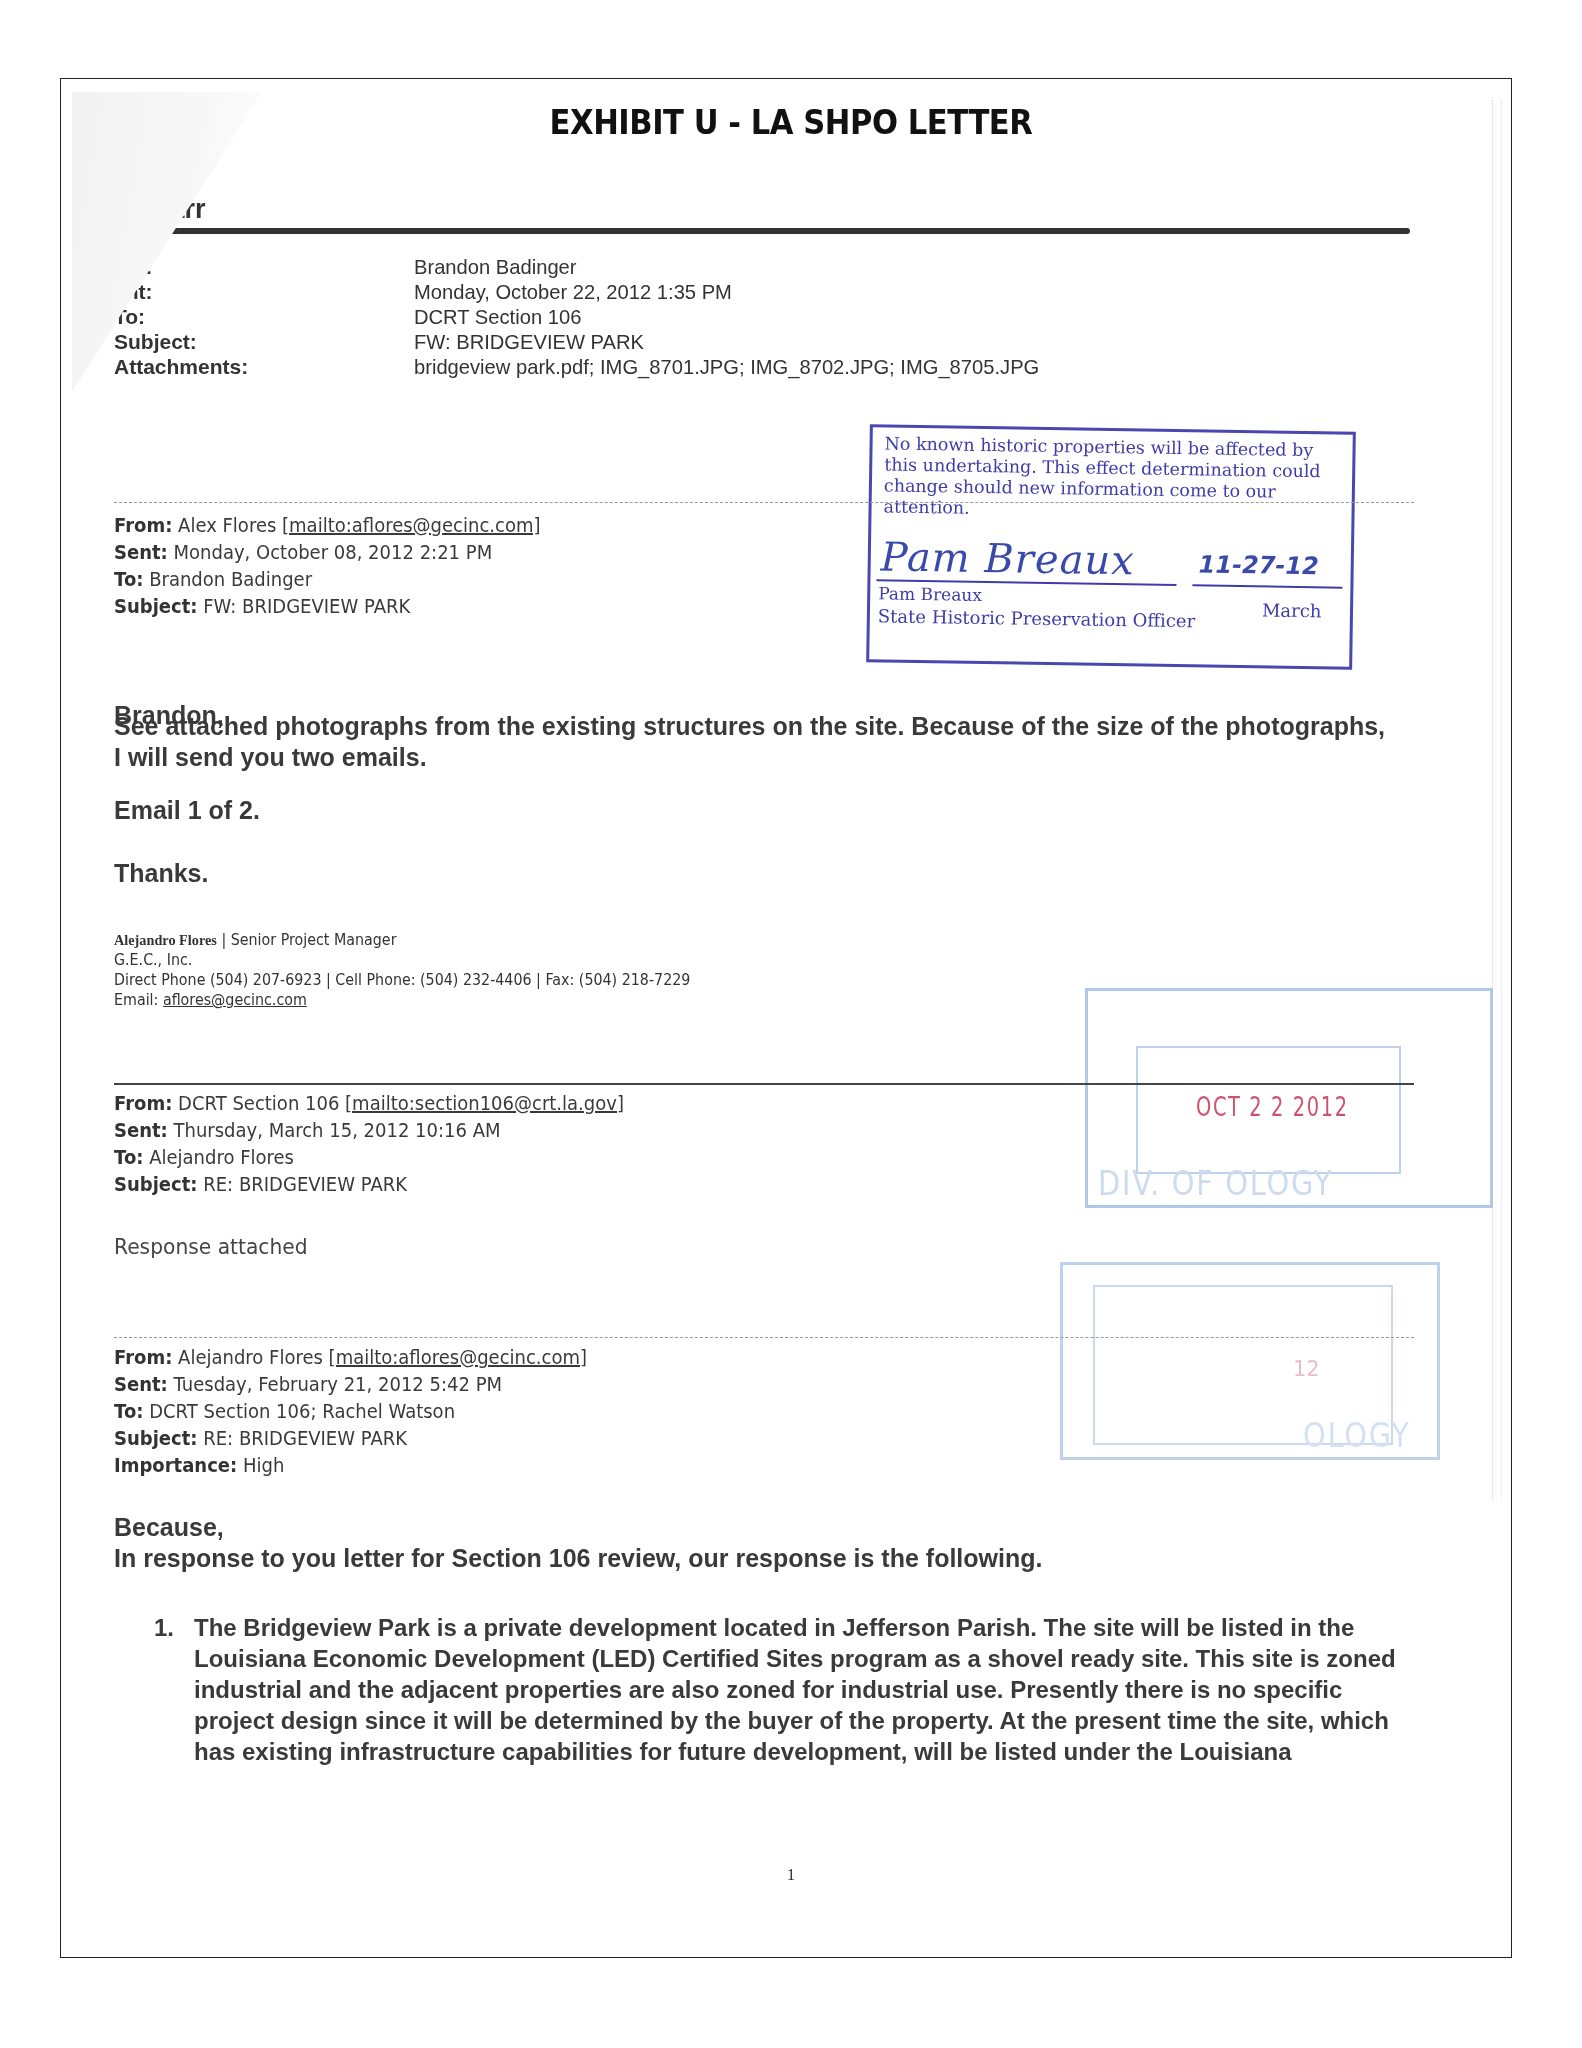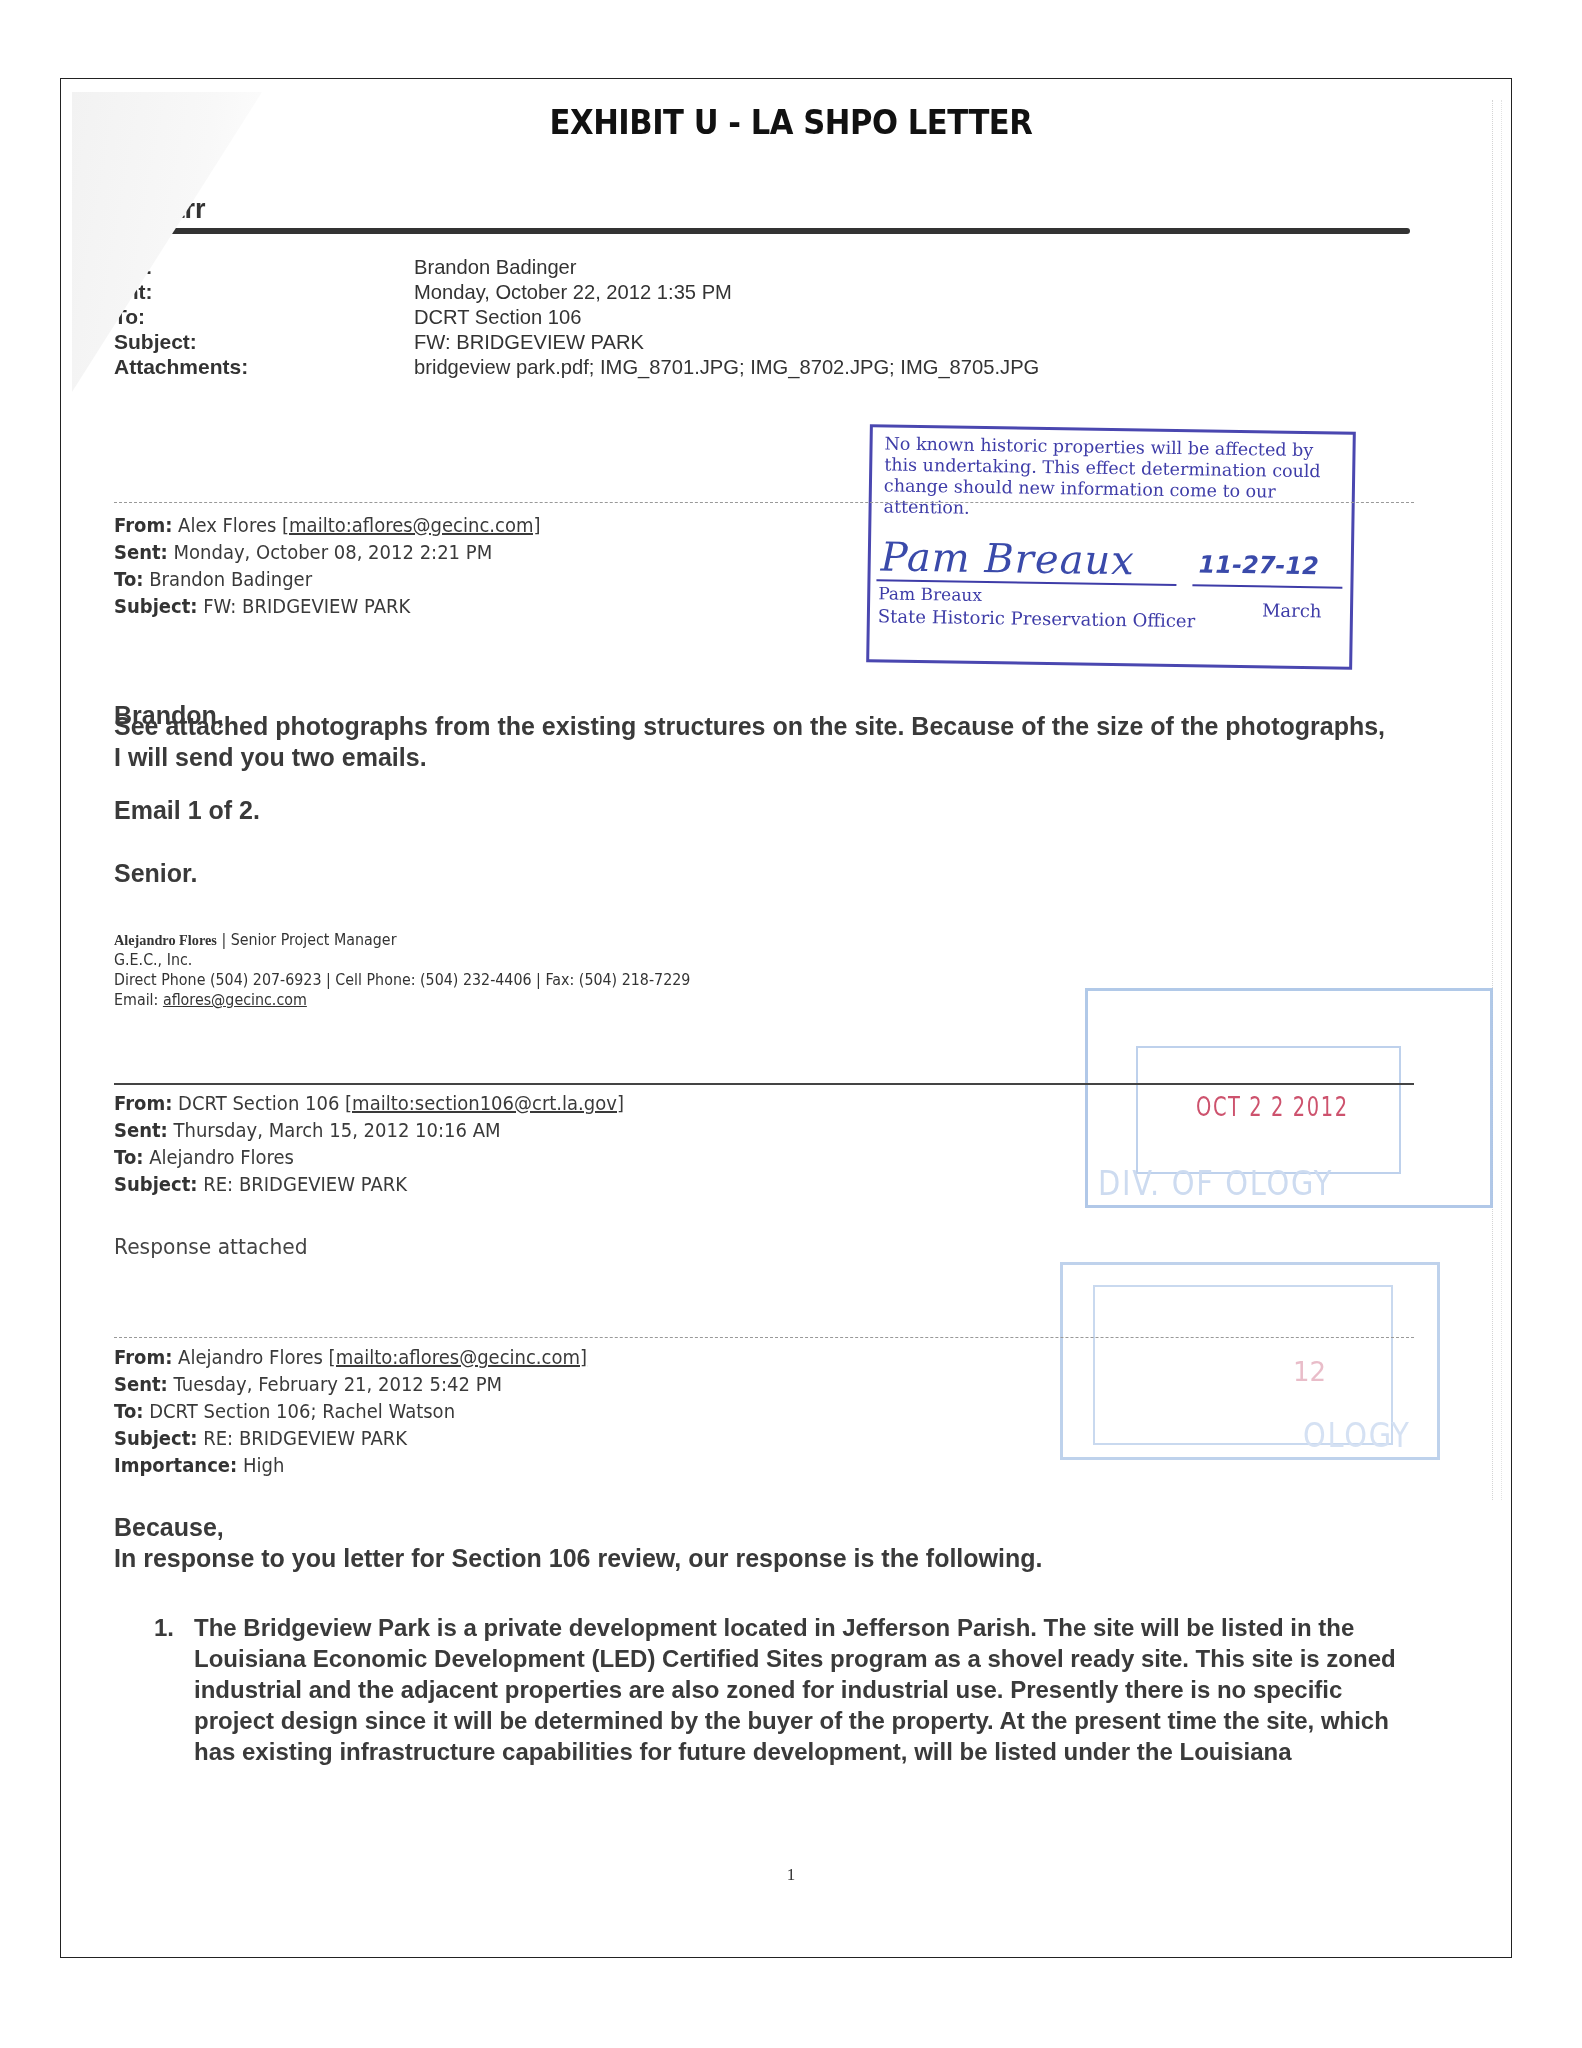--- a/index.html
+++ b/index.html
@@ -36,21 +36,21 @@
   .shpo-date { position: absolute; left: 328px; top: 118px; font-family: "DejaVu Sans", sans-serif; font-style: italic; font-weight: bold; font-size: 24px; color: #3a4aaa; }
   .shpo-dateline { position: absolute; left: 322px; top: 152px; width: 150px; border-top: 2px solid #3e3ca8; }
   .shpo-name { position: absolute; left: 8px; top: 156px; font-size: 17px; }
   .shpo-title { position: absolute; left: 8px; top: 178px; font-size: 18px; }
   .shpo-datelbl { position: absolute; left: 392px; top: 166px; font-size: 18px; }
   
   .recv-stamp { position: absolute; border: 3px solid #a9c3e6; box-sizing: border-box; opacity: 0.9; }
   .recv-inner { position: absolute; border: 2px solid #b7cdea; box-sizing: border-box; }
   .recv-date { position: absolute; font-family: "DejaVu Sans Condensed", "DejaVu Sans", sans-serif; color: #c8405e; font-size: 27px; transform: scaleX(0.8); transform-origin: left; letter-spacing: 2px; }
   .recv-div { position: absolute; font-family: "DejaVu Sans", sans-serif; color: #c8d8ef; font-size: 34px; letter-spacing: 2px; transform: scaleX(0.85); transform-origin: left; }
-  .recv-faint { position: absolute; color: #e2a7b8; font-size: 26px; font-family: "DejaVu Sans", sans-serif; }
+  .recv-faint { position: absolute; color: #e2a7b8; font-size: 21px; font-family: "DejaVu Sans", sans-serif; }
 </style>
 </head>
 <body>
 
 <div class="page-frame"></div>
 <div class="edge-noise"></div>
 
 <div class="exhibit-title">EXHIBIT U - LA SHPO LETTER</div>
 
 <div class="fold"></div>
@@ -99,21 +99,21 @@
   <div><b>To:</b> <span>Brandon Badinger</span></div>
   <div><b>Subject:</b> <span>FW: BRIDGEVIEW PARK</span></div>
 </div>
 
 <div class="body-bold" style="top:700px;">Brandon,</div>
 <div class="body-bold" style="top:680px; width:1280px;">
   <div style="height:31px;"></div>
   <div>See attached photographs from the existing structures on the site. Because of the size of the photographs, I will send you two emails.</div>
 </div>
 <div class="body-bold" style="top:795px;">Email 1 of 2.</div>
-<div class="body-bold" style="top:858px;">Senior.</div>
+<div class="body-bold" style="top:858px;">Thanks.</div>
 
 <div class="sig">
   <div><span class="name">Alejandro Flores</span><span> | Senior Project Manager</span></div>
   <div>G.E.C., Inc.</div>
   <div>Direct Phone (504) 207-6923 | Cell Phone: (504) 232-4406 | Fax: (504) 218-7229</div>
   <div><span>Email: </span><span class="link">aflores@gecinc.com</span></div>
 </div>
 
 <div class="recv-stamp" style="left:1085px; top:988px; width:408px; height:220px;">
   <div class="recv-inner" style="left:48px; top:55px; width:265px; height:128px;"></div>

